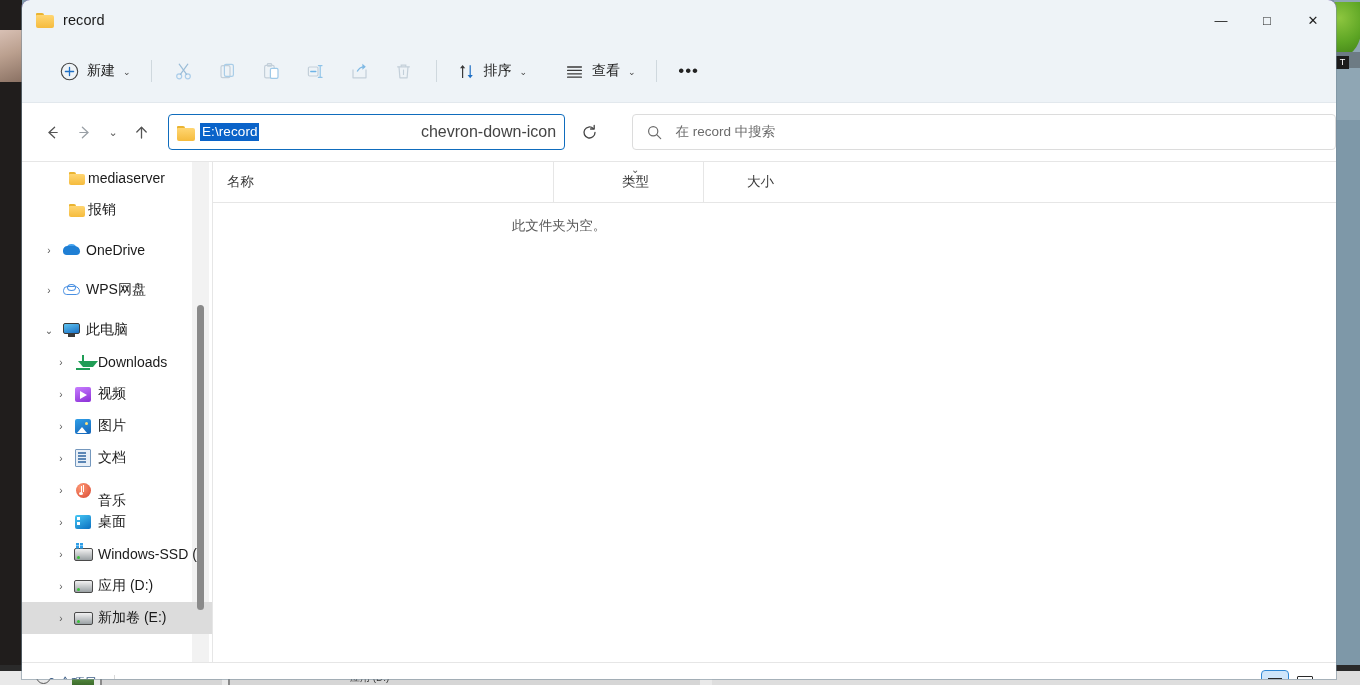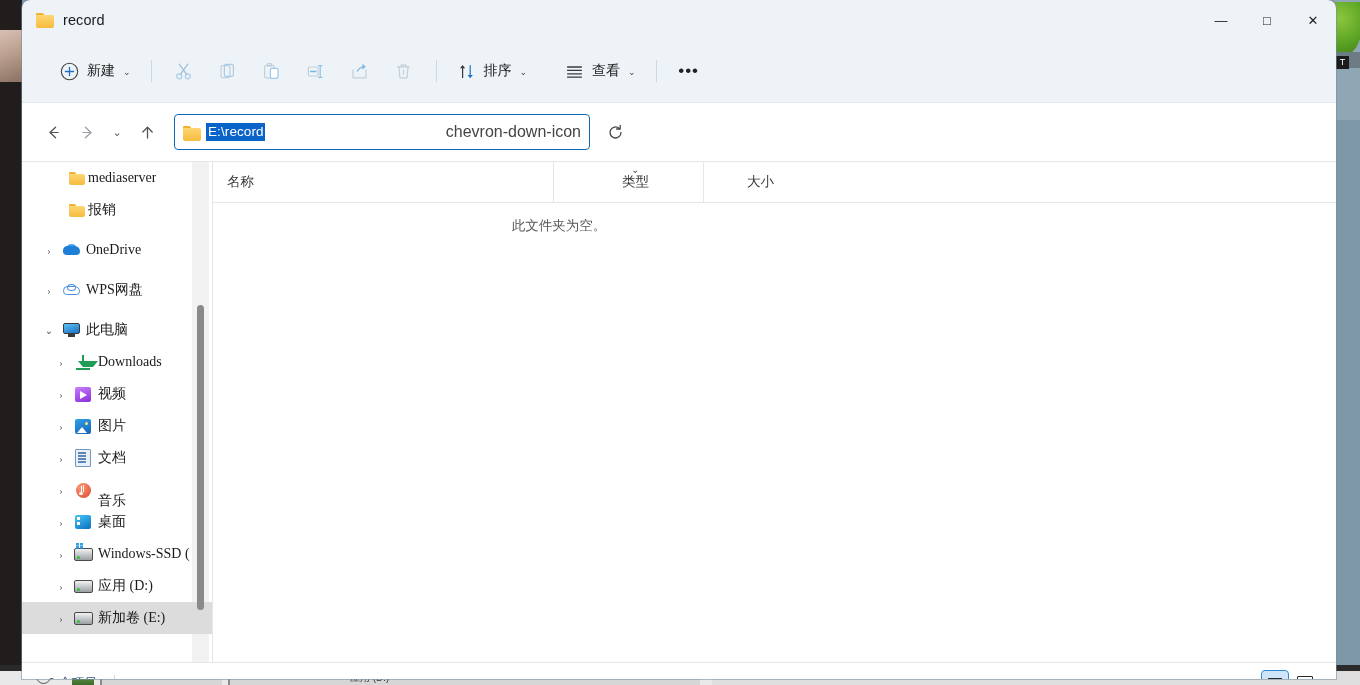--- a/index.html
+++ b/index.html
@@ -158,21 +158,21 @@
     font-size: 16px; color: #444; border-radius: 5px;
   }
   #searchbox {
     margin-left: 26px; width: 708px; height: 34px;
     border: 1px solid #dcdcdc; border-radius: 4px; background: #fff;
     display: flex; align-items: center; gap: 14px; padding: 0 14px;
   }
   #search-placeholder { font-size: 13.5px; color: #6b6b6b; }
 
   
-  #body { display: flex; height: 500px; font-family: Liberation Serif, serif; }
+  #body { display: flex; height: 500px; }
 
   
   #sidebar {
     width: 190px; position: relative; background: #fff; overflow: hidden;
   }
   .tree-item {
     display: flex; align-items: center; height: 32px;
     font-size: 14px; color: #1a1a1a; white-space: nowrap;
     position: relative;
   }
@@ -452,20 +452,29 @@
       <span id="addr-chev">chevron-down-icon</span>
     </div>
 
     <div id="refresh-btn">
       <svg width="17" height="17" viewBox="0 0 17 17">
         <path d="M14 8.5a5.5 5.5 0 1 1-1.7-4" fill="none" stroke="#444" stroke-width="1.3" stroke-linecap="round"></path>
         <path d="M13.2 1.4v3.6h-3.6" fill="none" stroke="#444" stroke-width="1.3" stroke-linecap="round" stroke-linejoin="round"></path>
       </svg>
     </div>
 
+    <div id="searchbox">
+      <span>
+        <svg width="15" height="15" viewBox="0 0 15 15">
+          <circle cx="6.2" cy="6.2" r="4.6" fill="none" stroke="#6b6b6b" stroke-width="1.2"></circle>
+          <path d="M9.7 9.7l4 4" stroke="#6b6b6b" stroke-width="1.2" stroke-linecap="round"></path>
+        </svg>
+      </span>
+      <span id="search-placeholder">在 record 中搜索</span>
+    </div>
   </div>
 
   <div id="body">
 
     <div id="sidebar">
       <div id="sb-track"></div>
 
       <div class="tree-item" style="padding-left:44px;">
         <span class="titem-ico">
             <span class="ic ic-folder"></span>

